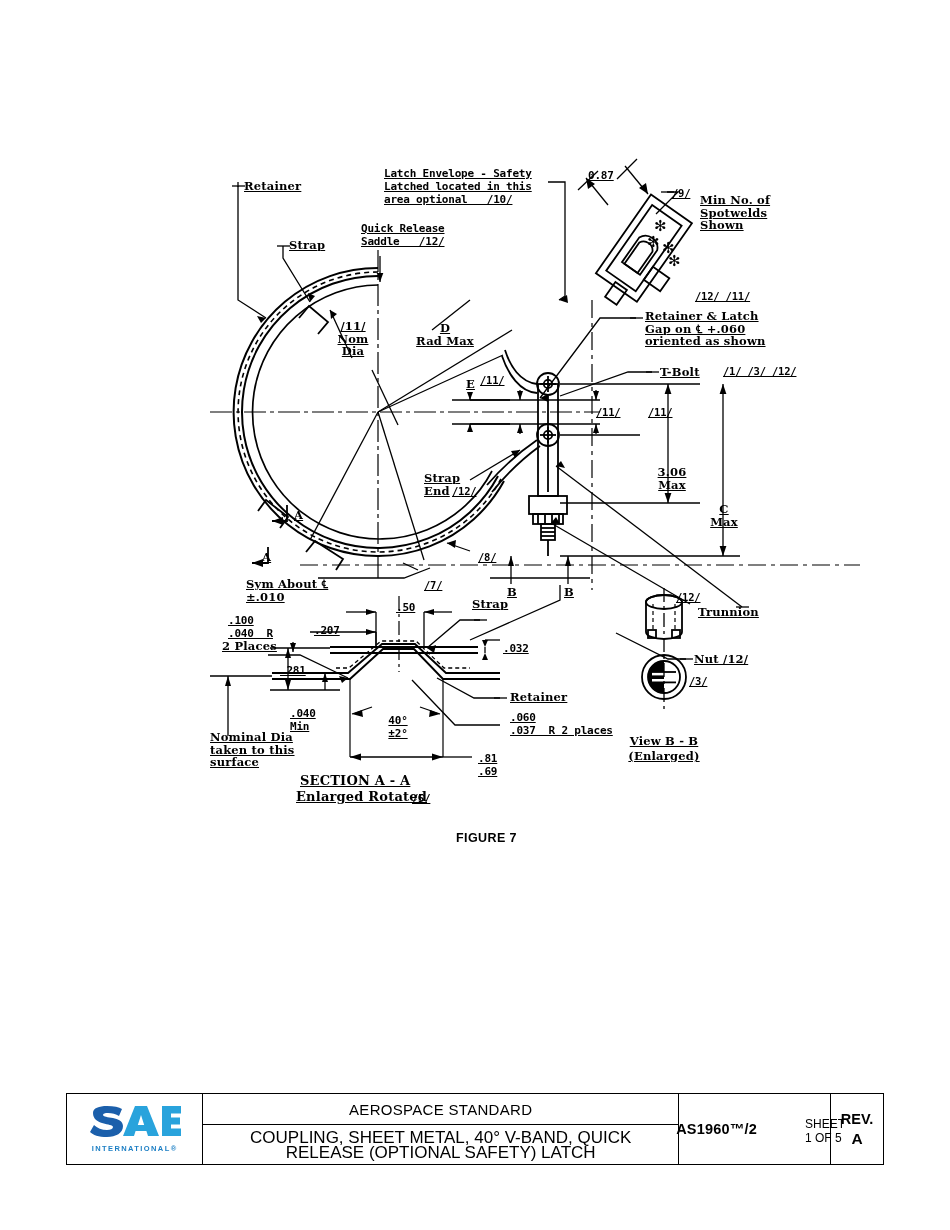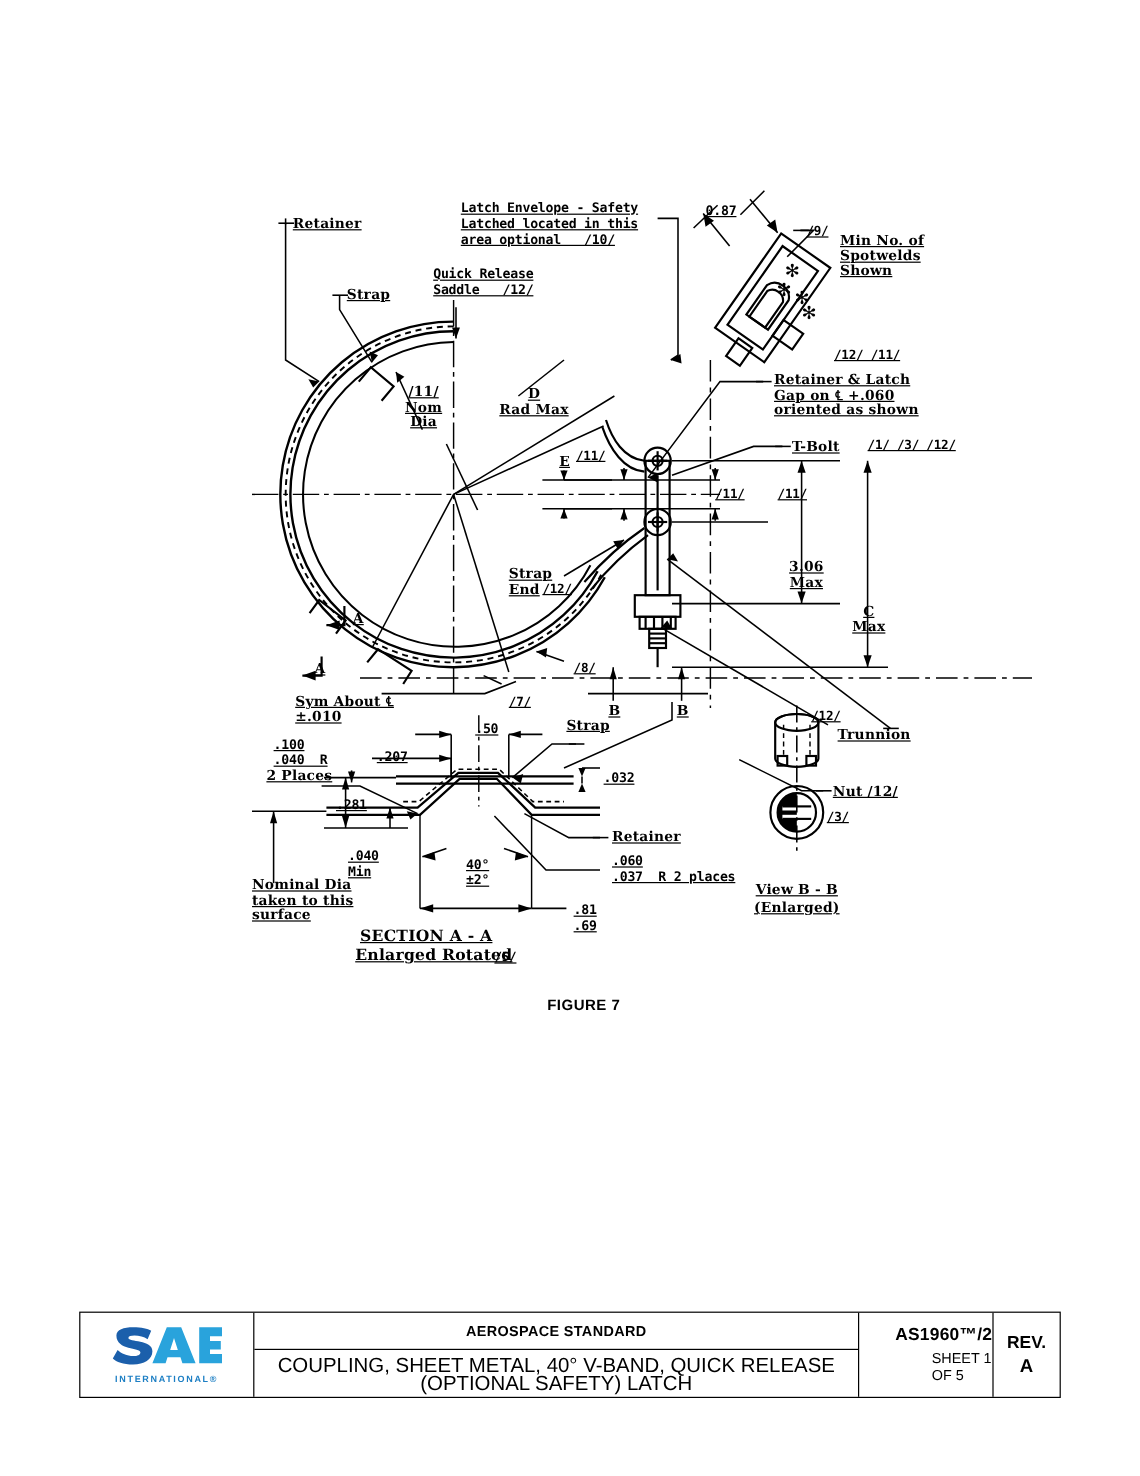--- a/index.html
+++ b/index.html
@@ -89,41 +89,41 @@
     border-right: 1.6px solid #000;
     display: flex;
     flex-direction: column;
   }
   #tb-title-main {
     flex: 0 0 30px;
     display: flex;
     align-items: center;
     justify-content: center;
     border-bottom: 1.3px solid #000;
-    font-weight: bold;
-    font-size: 12px;
+    font-weight: normal;
+    font-size: 15px;
     letter-spacing: 0.3px;
   }
   #tb-title-sub {
     flex: 1 1 auto;
     display: flex;
     align-items: center;
     justify-content: center;
     text-align: center;
     font-size: 17px;
     line-height: 15px;
     padding: 0 8px;
   }
   #tb-doc-cell {
     width: 152px;
     box-sizing: border-box;
     border-right: 1.6px solid #000;
     display: flex;
-    flex-direction: column;
-    align-items: flex-end;
+    flex-direction: row;
+    align-items: center;
     justify-content: center;
     padding-left: 12px;
   }
   #tb-doc-num {
     font-weight: bold;
     font-size: 14.5px;
     letter-spacing: 0.2px;
   }
   #tb-doc-sheet {
     font-size: 12px;

